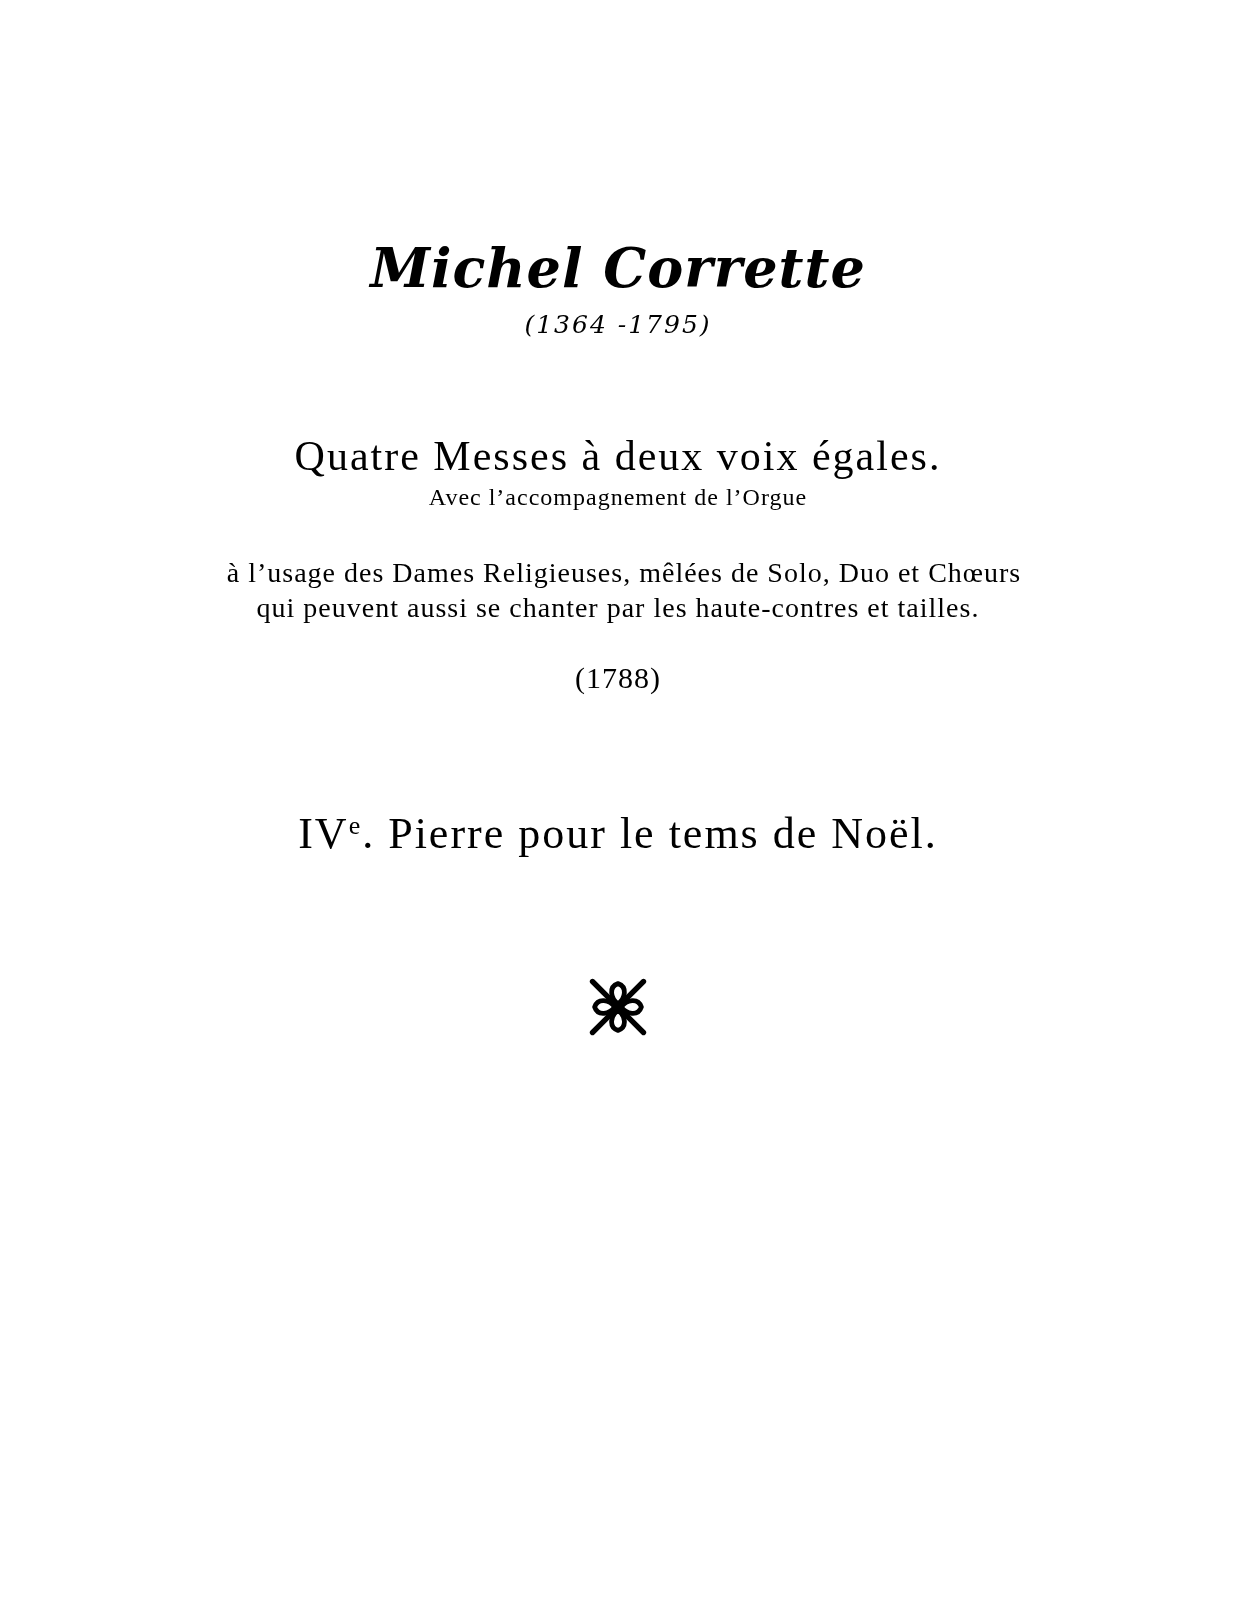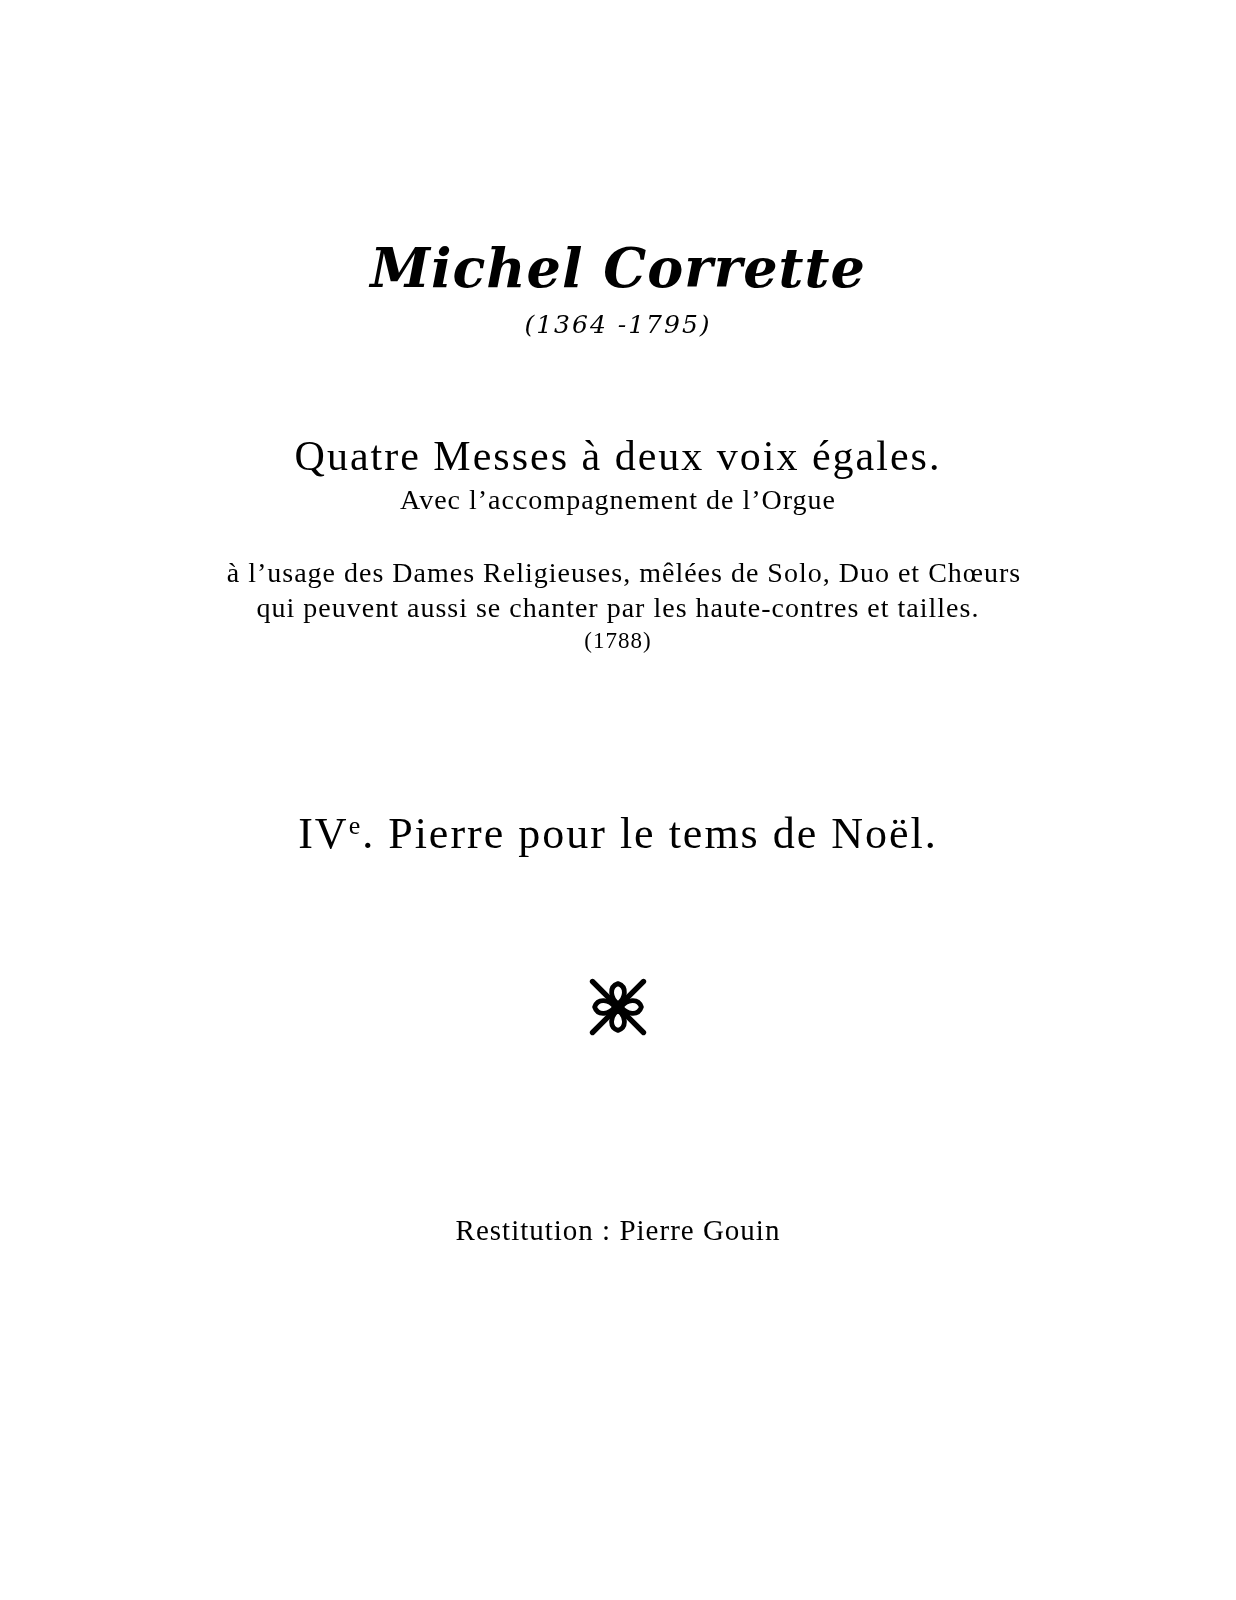--- a/index.html
+++ b/index.html
@@ -38,37 +38,37 @@
     font-size: 25px;
     letter-spacing: 2px;
   }
   .collection-title {
     top: 432px;
     font-size: 42px;
     letter-spacing: 2px;
   }
   .collection-subtitle {
     top: 484px;
-    font-size: 28px;
+    font-size: 24px;
     letter-spacing: 1px;
   }
   .dedication-1 {
     top: 557px;
     font-size: 28px;
     letter-spacing: 1px;
     margin-left: 12px;
   }
   .dedication-2 {
     top: 592px;
     font-size: 28px;
     letter-spacing: 1px;
   }
   .collection-year {
-    top: 628px;
-    font-size: 23px;
+    top: 661px;
+    font-size: 30px;
     letter-spacing: 1px;
   }
   .work-title {
     top: 808px;
     font-size: 44px;
     letter-spacing: 2px;
   }
   .work-title sup {
     font-size: 26px;
     vertical-align: 14px;
@@ -121,16 +121,15 @@
       <g transform="translate(32,30)" fill="none" stroke="#000000" stroke-width="4.5" stroke-linejoin="round">
         <path d="M0,-3 C-7,-8 -9,-19 0,-22 C9,-19 7,-8 0,-3 Z"></path>
         <path d="M0,-3 C-7,-8 -9,-19 0,-22 C9,-19 7,-8 0,-3 Z" transform="rotate(90)"></path>
         <path d="M0,-3 C-7,-8 -9,-19 0,-22 C9,-19 7,-8 0,-3 Z" transform="rotate(180)"></path>
         <path d="M0,-3 C-7,-8 -9,-19 0,-22 C9,-19 7,-8 0,-3 Z" transform="rotate(270)"></path>
       </g>
       <circle cx="32" cy="30" r="4" fill="#000000"></circle>
     </svg>
   </div>
 
-  <div class="line credit">Restitution : Pierre Gouin</div>
 
 
 </div>
 
 </body></html>

